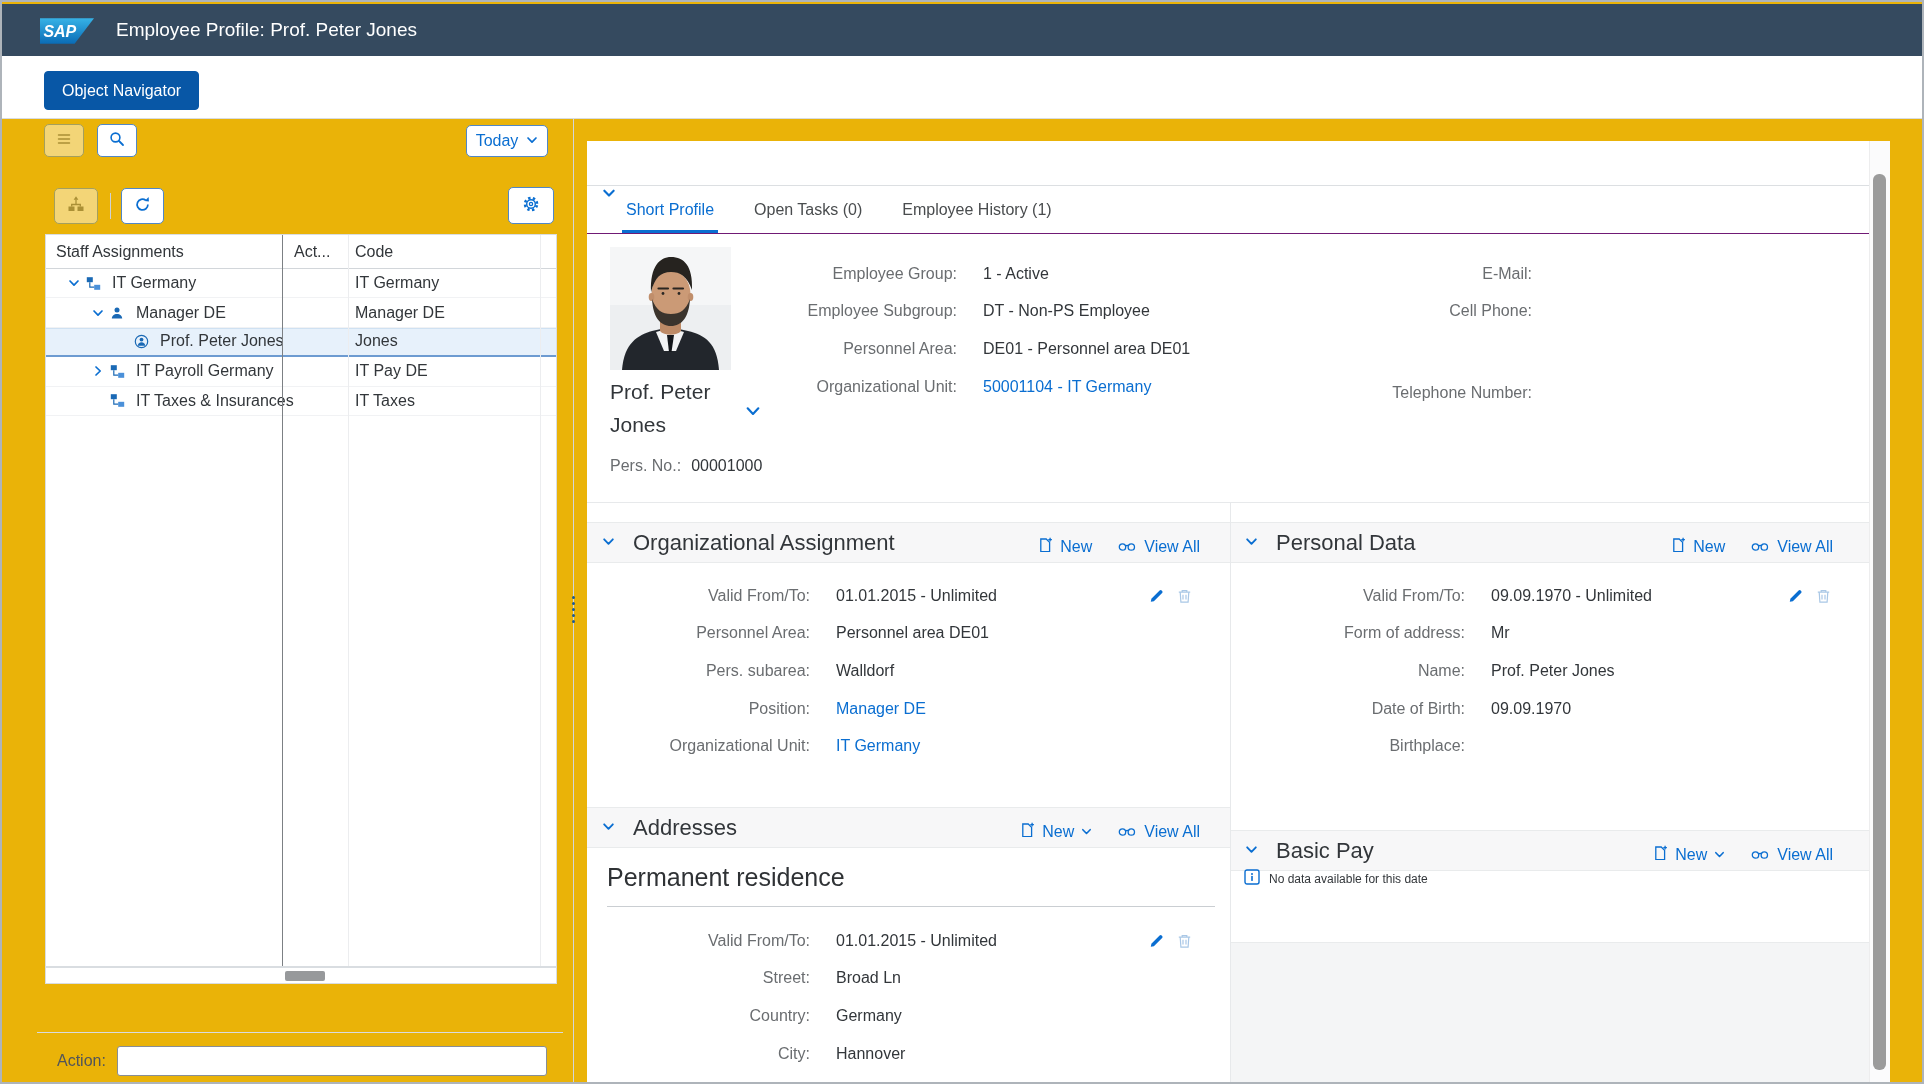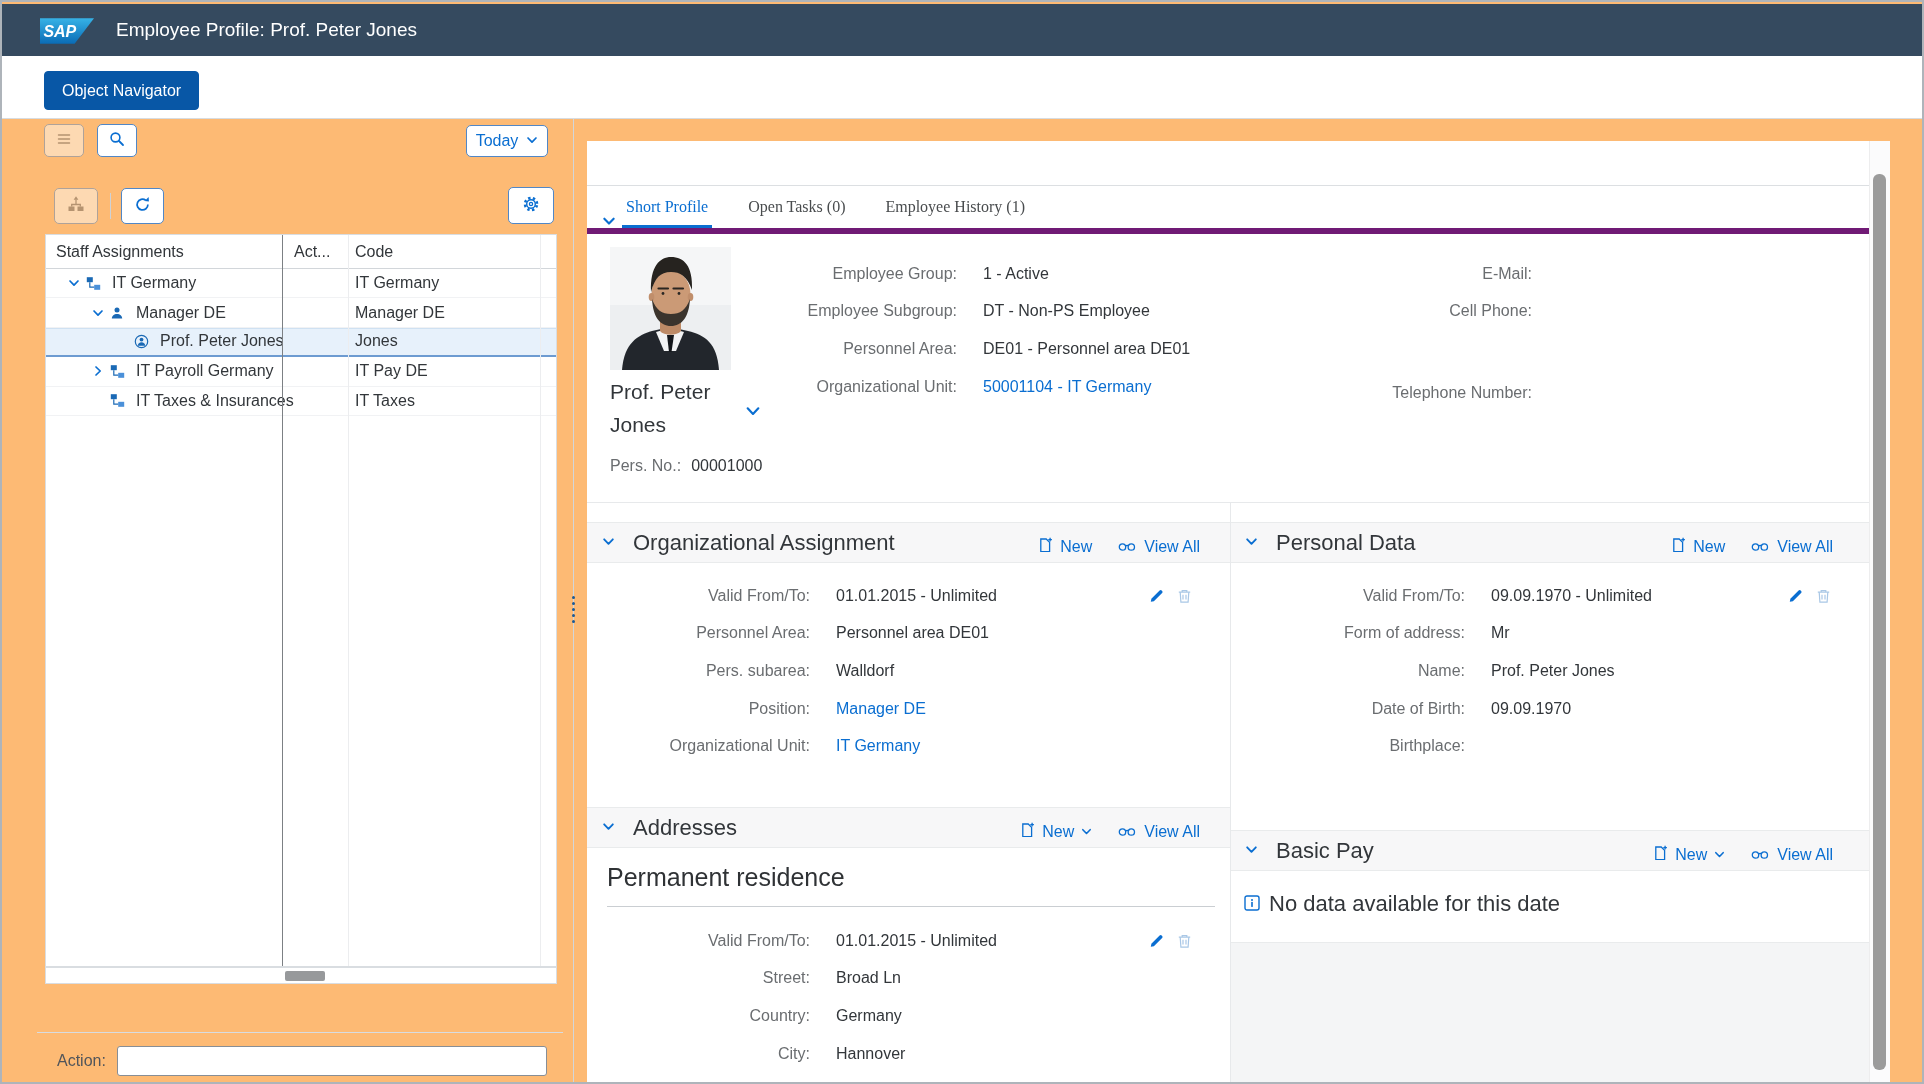--- a/index.html
+++ b/index.html
@@ -1,16 +1,16 @@
 <!DOCTYPE html>
 <html><head>
 <meta charset="utf-8">
 <style>
   html,body{margin:0;padding:0;background:#e9ebed;}
-  .screen{position:relative;width:1924px;height:1084px;background:#fdba74;border:2px solid #aeb4ba;
+  .screen{position:relative;width:1924px;height:1084px;background:#eab308;border:2px solid #aeb4ba;
     box-sizing:border-box;font-family:"Liberation Sans",sans-serif;overflow:hidden;color:#32363a;}
   
   .shellbar{position:absolute;left:0;top:2px;width:1920px;height:52px;background:#354a5f;}
   .sap-logo{position:absolute;left:38px;top:14px;width:54px;height:26px;cursor:pointer;}
   .shell-title{position:absolute;left:114px;top:0;height:52px;display:flex;align-items:center;
     color:#fff;font-size:19px;}
   .objstrip{position:absolute;left:0;top:54px;width:1920px;height:62px;background:#fff;border-bottom:1px solid #d8dce0;}
   .btn-emph{position:absolute;left:42px;top:15px;height:37px;padding:0 17px;background:#0857a6;border:1px solid #0857a6;
     border-radius:4px;color:#fff;font-size:16px;display:flex;align-items:center;cursor:pointer;}
   
@@ -46,22 +46,22 @@
     border-radius:3px;background:#fff;box-sizing:border-box;padding:0 8px;font:inherit;font-size:15px;}
   
   .splitter{position:absolute;left:571px;top:117px;width:1px;height:963px;background:#d2d6da;}
   .grip{position:absolute;left:564px;top:585px;width:14px;height:44px;display:flex;flex-direction:column;
     align-items:center;justify-content:center;gap:3px;cursor:col-resize;}
   .grip i{width:3px;height:3px;border-radius:50%;background:#1c5a96;}
   
   .card{position:absolute;left:585px;top:139px;width:1282px;height:945px;background:#fff;}
   .card-title{position:absolute;left:8px;top:0;height:45px;line-height:45px;font-size:22px;color:#2b2e31;white-space:nowrap;}
   .title-div{position:absolute;left:0;top:44px;width:100%;height:1px;background:#dcdfe2;}
-  .tabs{position:absolute;left:0;top:45px;width:100%;height:48px;border-bottom:6px solid #701a75;
-    display:flex;align-items:flex-end;padding-left:15px;box-sizing:border-box;font-family:Liberation Serif, serif;}
+  .tabs{position:absolute;left:0;top:45px;width:100%;height:48px;border-bottom:1px solid #701a75;
+    display:flex;align-items:flex-start;padding-left:15px;box-sizing:border-box;}
   .tabs .tchev{margin-right:10px;display:inline-flex;cursor:pointer;}
   .tab{position:relative;height:100%;display:inline-flex;align-items:center;margin-right:40px;
     font-size:16px;color:#494c4e;cursor:pointer;white-space:nowrap;}
   .tab.sel{color:#0a6ed1;}
   .tab.sel:after{content:"";position:absolute;left:-4px;right:-4px;bottom:0;height:3px;background:#0a6ed1;}
   .photo{position:absolute;left:23px;top:106px;width:121px;height:123px;}
   .name{position:absolute;left:23px;top:234px;width:145px;font-size:21px;line-height:33px;color:#32363a;}
   .name-chev{position:absolute;left:158px;top:262px;cursor:pointer;}
   .persno{position:absolute;left:23px;top:316px;font-size:16px;white-space:nowrap;}
   .persno .pl{color:#6a6d70;} .persno .pv{margin-left:10px;color:#32363a;}
@@ -84,21 +84,21 @@
   .frow{position:relative;height:37.6px;display:flex;align-items:center;font-size:16px;}
   #org-fields,#addr-fields{left:0;top:436px;width:643px;}
   #addr-fields{top:781px;}
   #org-fields .flabel,#addr-fields .flabel{width:223px;}
   #personal-fields{left:643px;top:436px;width:639px;}
   #personal-fields .flabel{width:235px;}
   .row-icons{position:absolute;right:38px;top:50%;transform:translateY(-50%);display:flex;gap:13px;align-items:center;}
   .ric{display:inline-flex;cursor:pointer;}
   .addr-sub{position:absolute;left:20px;top:722px;font-size:25px;color:#2f3235;white-space:nowrap;}
   .addr-hr{position:absolute;left:20px;top:765px;width:608px;height:1px;background:#caced2;}
-  .bp-msg{position:absolute;left:657px;top:750px;display:flex;align-items:center;gap:9px;font-size:22px;color:#32363a;white-space:nowrap;}
+  .bp-msg{position:absolute;left:657px;top:728px;display:flex;align-items:center;gap:9px;font-size:12px;color:#32363a;white-space:nowrap;}
   .bp-after{position:absolute;left:644px;top:801px;width:638px;height:144px;background:#f4f5f6;border-top:1px solid #e9ebec;}
   
   .vtrack{position:absolute;left:1867px;top:139px;width:20px;height:941px;background:#fbfbfc;border-left:1px solid #ededee;}
   .vthumb{position:absolute;left:3px;top:33px;width:13px;height:896px;background:#9b9b9b;border-radius:6px;cursor:pointer;}
 </style>
 </head>
 <body>
 
 <div class="screen">
 

